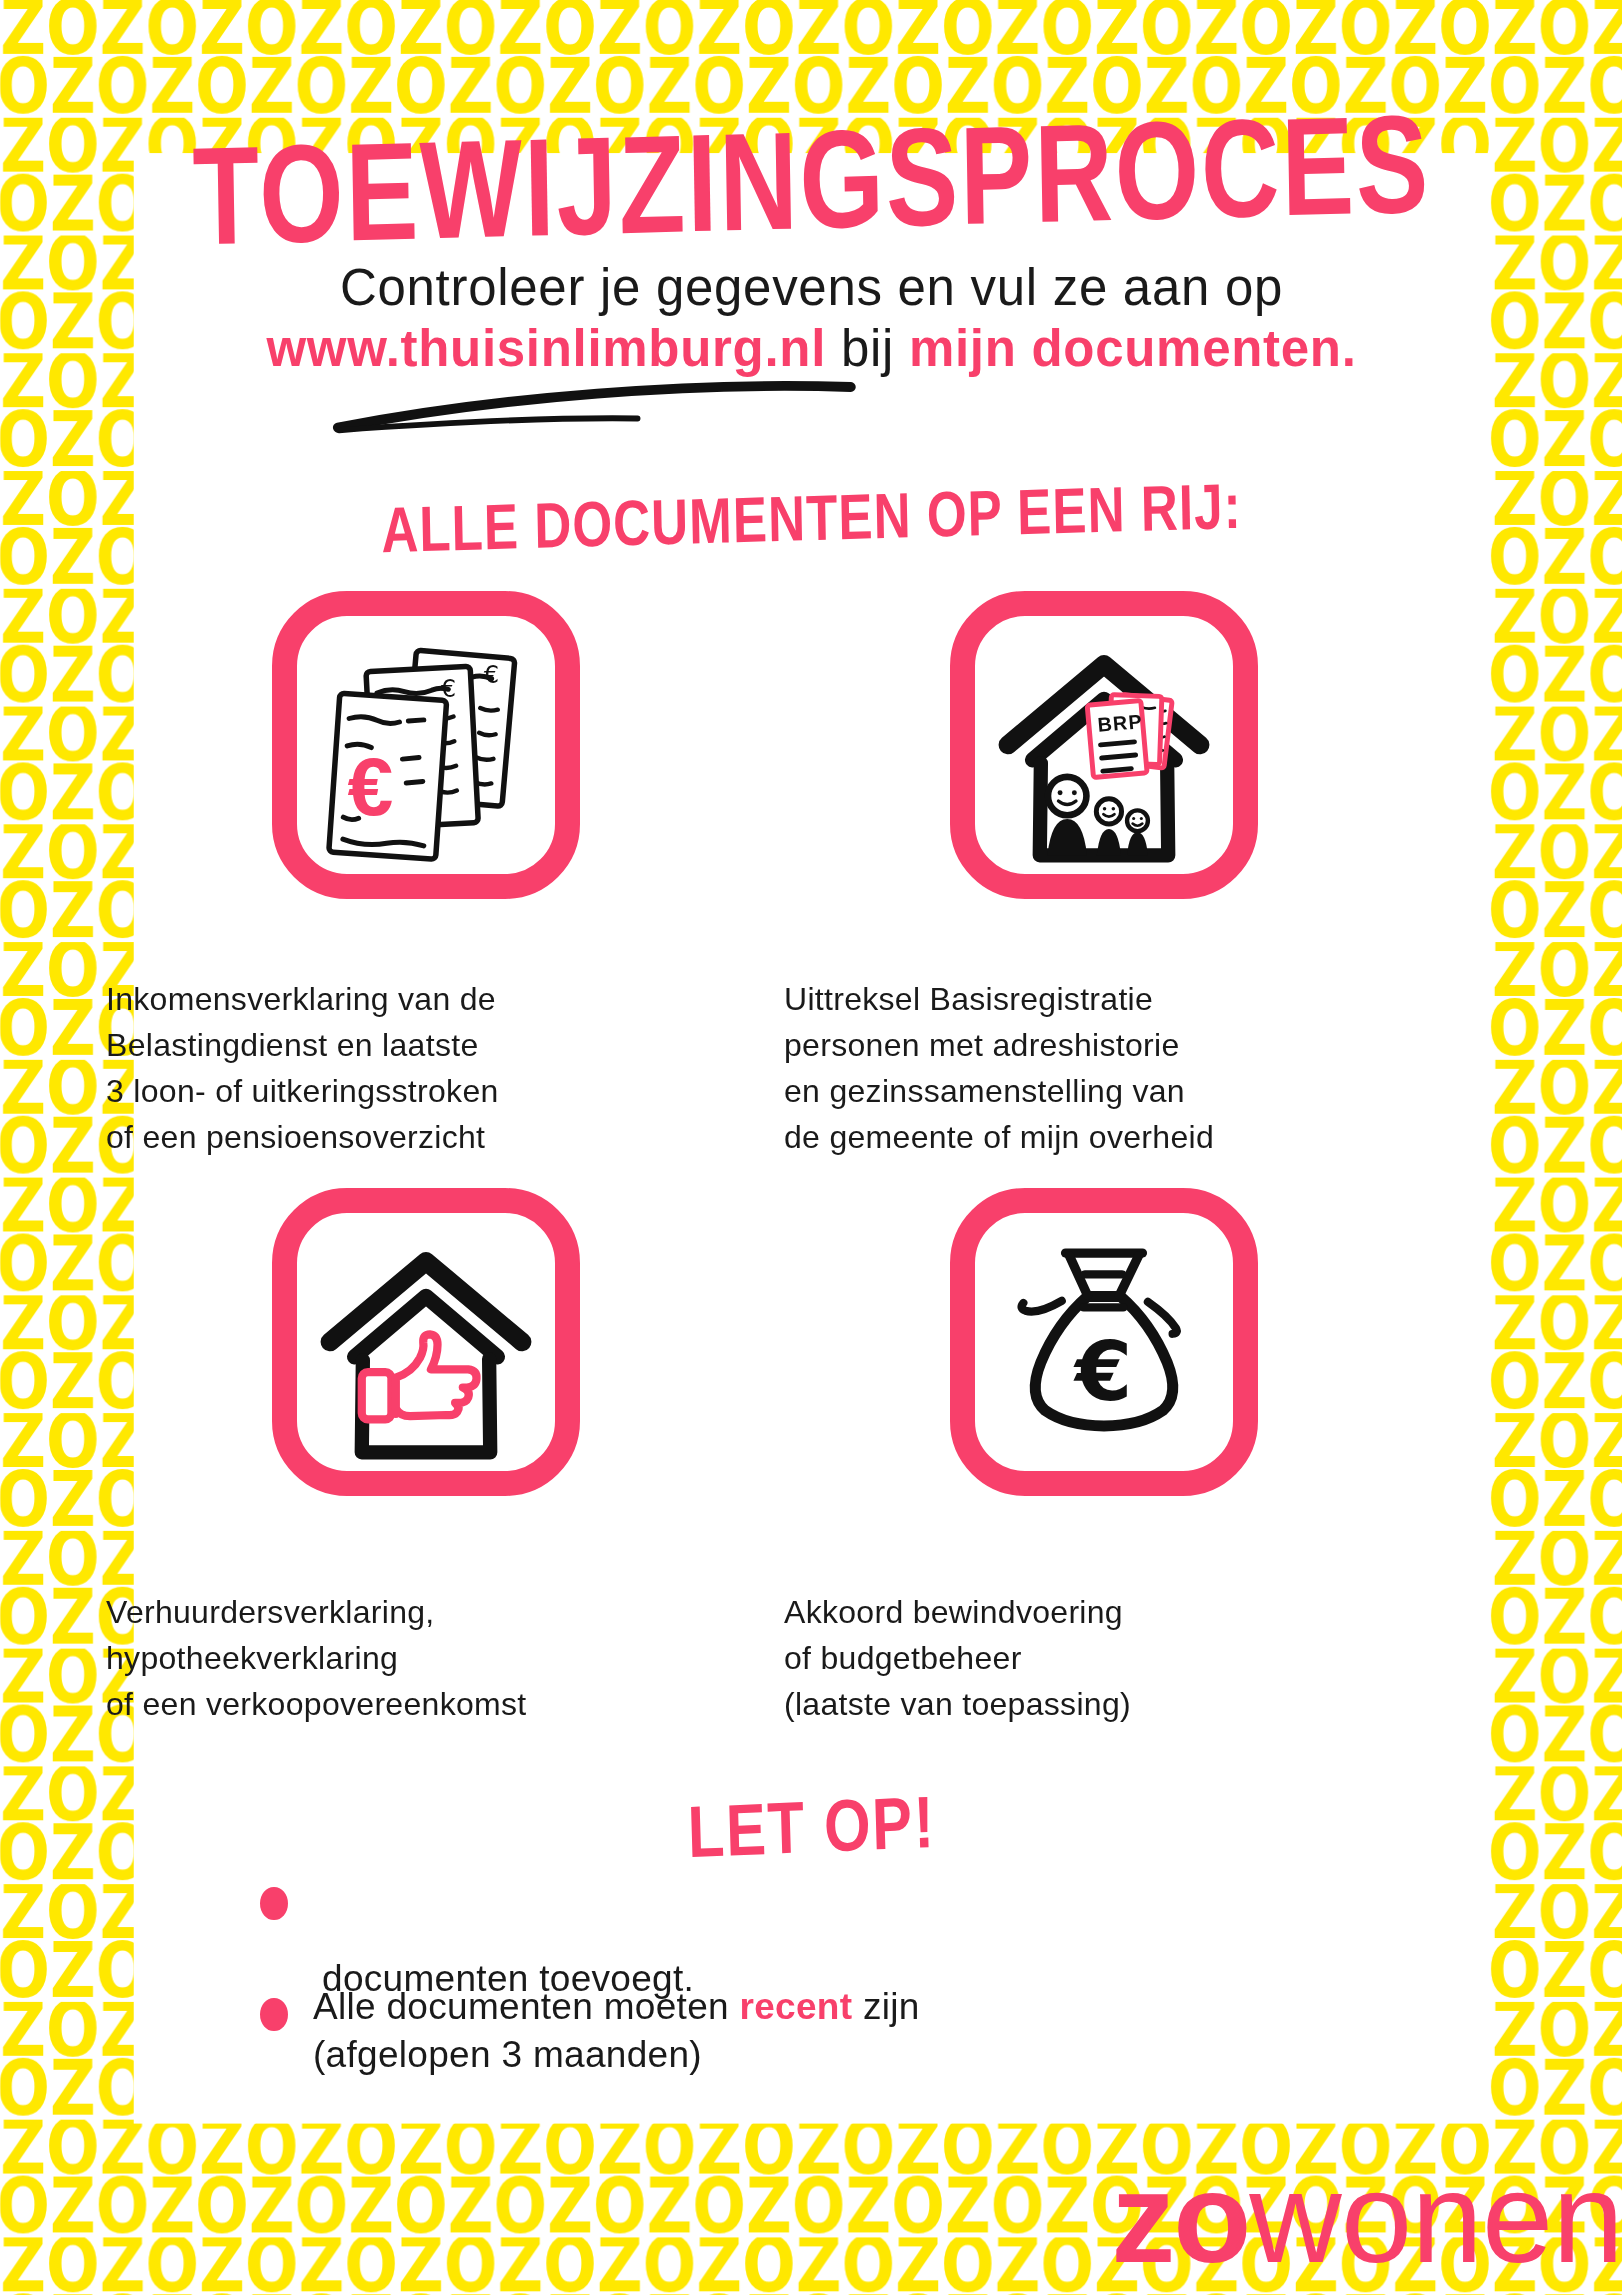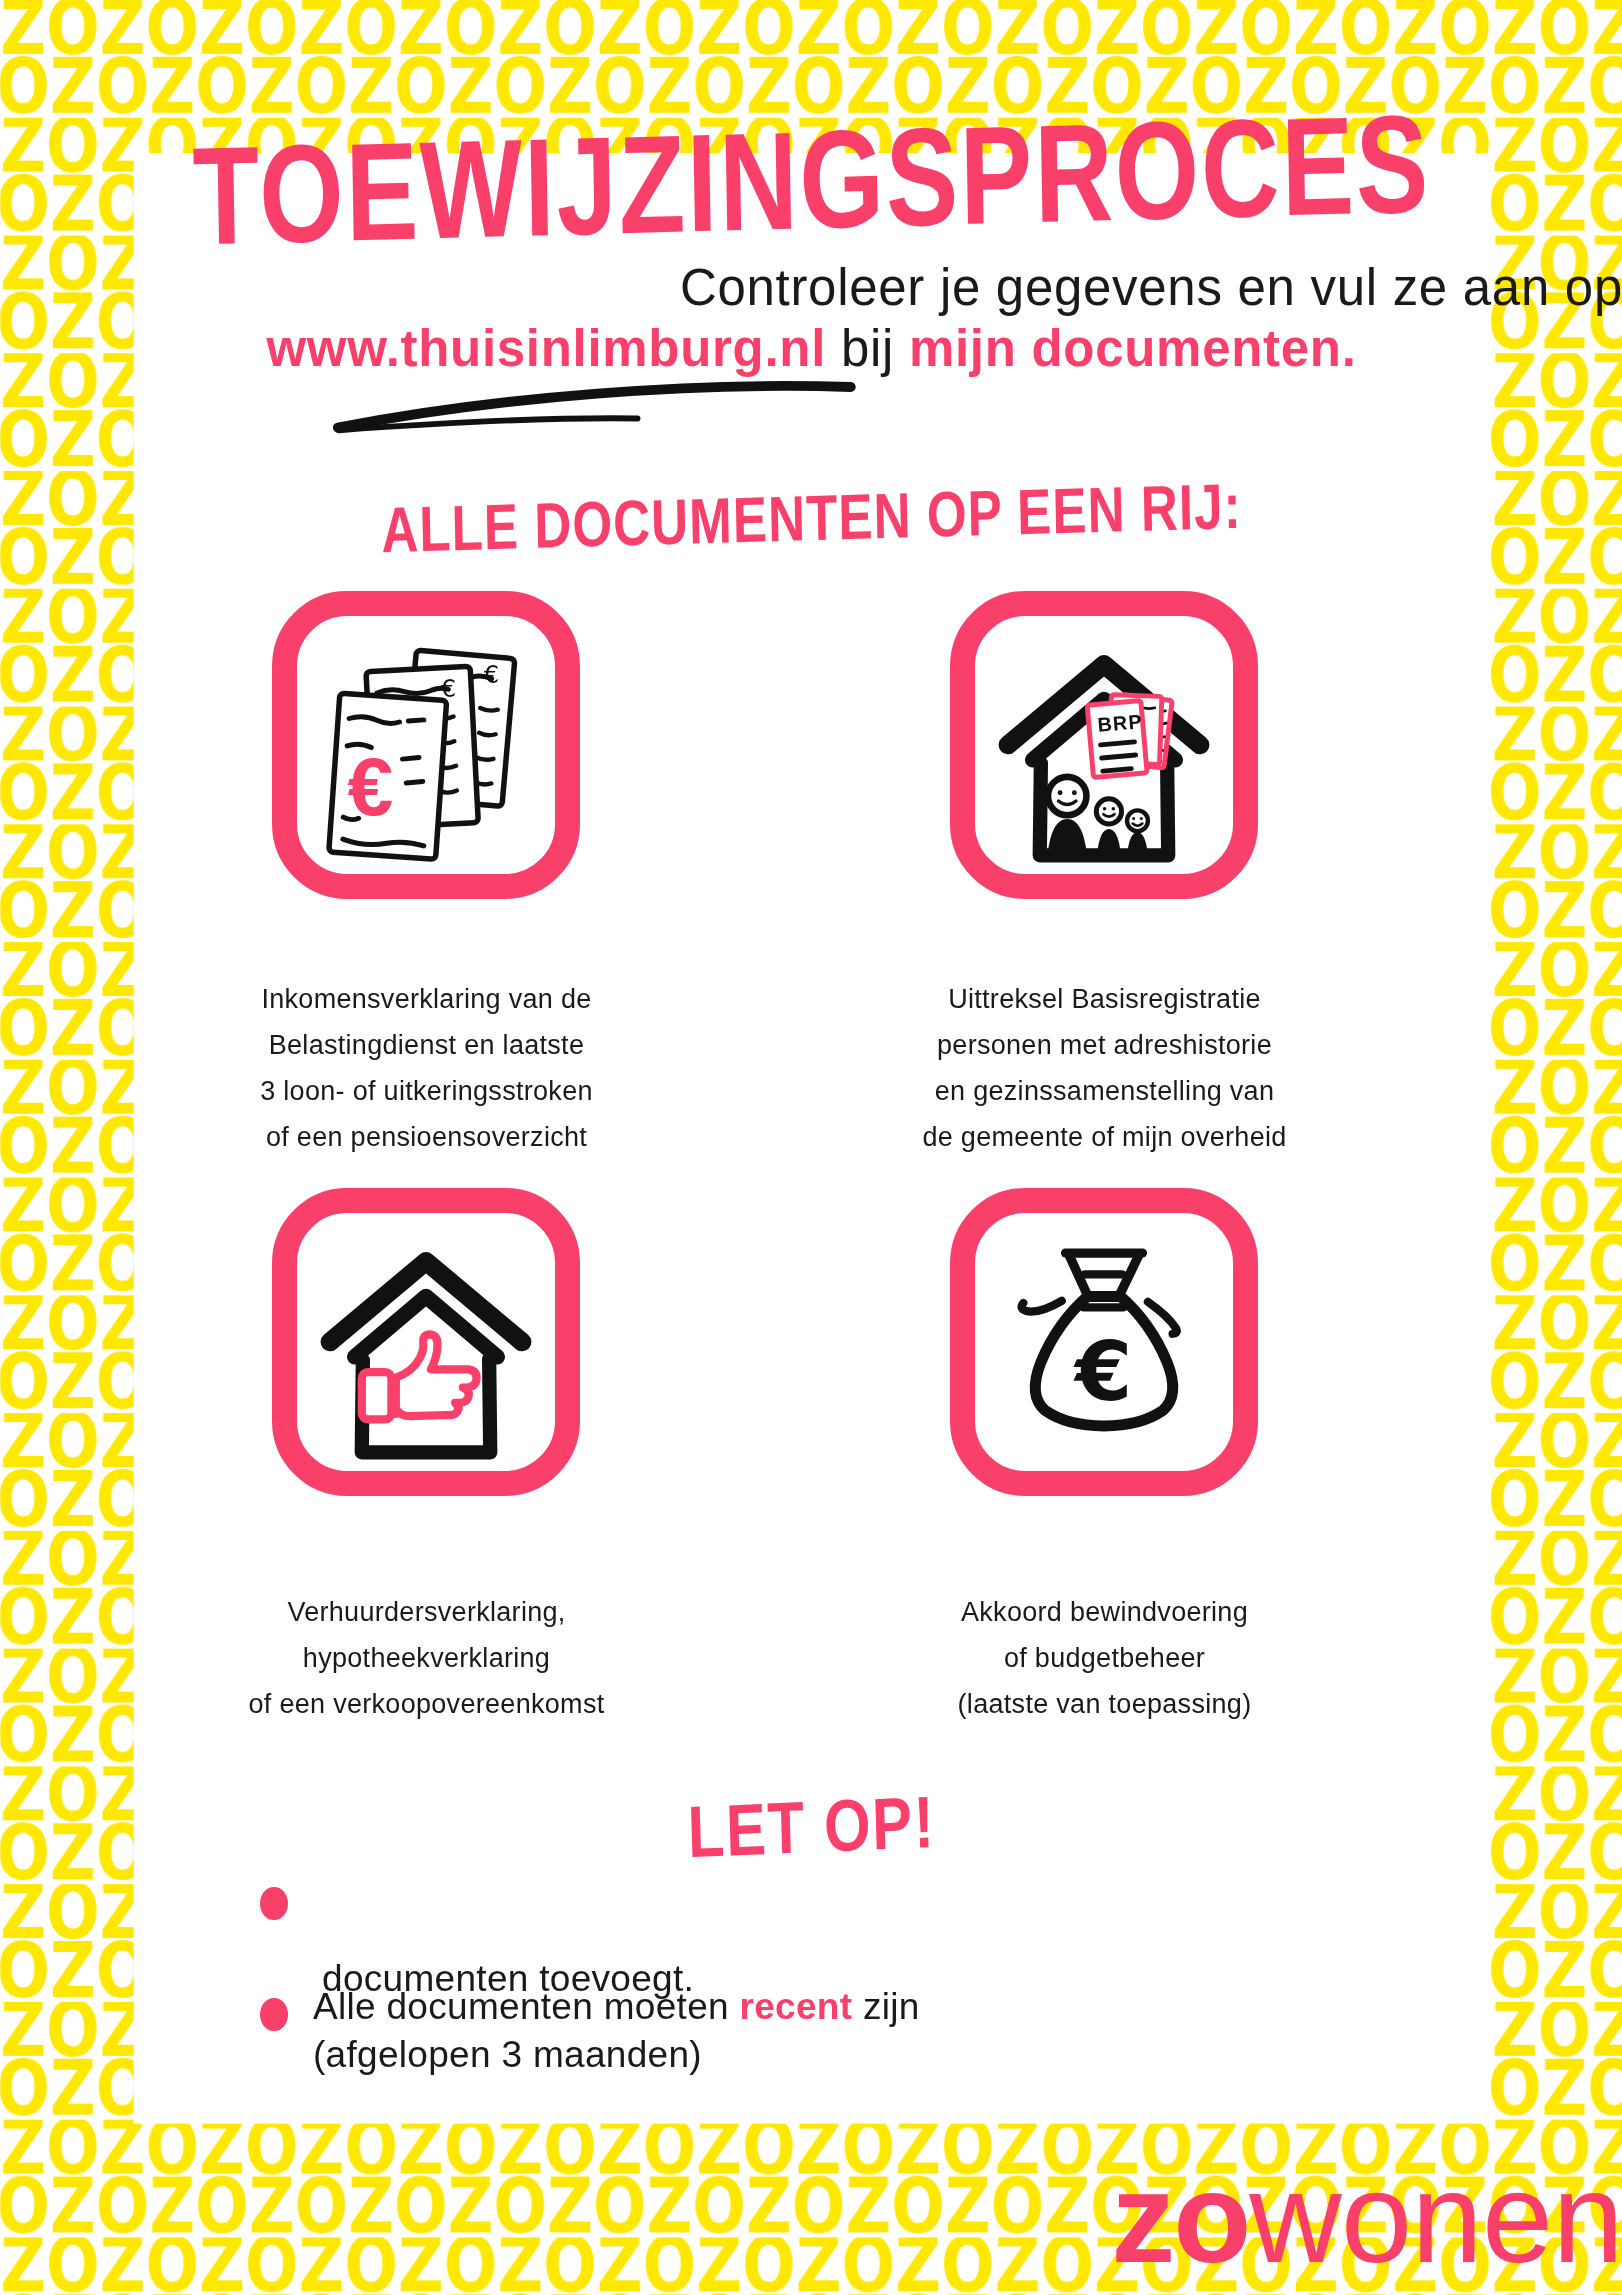--- a/index.html
+++ b/index.html
@@ -6,34 +6,34 @@
             font-family:"Liberation Sans",sans-serif;}
   #poster{position:relative;width:1623px;height:2295px;}
   #bgsvg{position:absolute;left:0;top:0;z-index:0;}
   .pz{font-family:"DejaVu Sans","Liberation Sans",sans-serif;font-weight:700;font-size:118px;fill:#FFE800;}
 
   .abs{position:absolute;z-index:2;}
   .brush{color:#F8406B;font-weight:700;white-space:nowrap;}
 
   .title{left:0;width:100%;top:110px;text-align:center;font-size:139px;line-height:1;
          letter-spacing:2.6px;transform:scaleX(.78) rotate(-1.2deg);}
-  .sub1{left:0;width:100%;top:262px;text-align:right;font-size:51px;line-height:1;color:#1a1a1a;letter-spacing:0.7px;}
+  .sub1{left:0;width:100%;top:262px;text-align:center;font-size:51px;line-height:1;color:#1a1a1a;letter-spacing:0.7px;}
   .sub2{left:0;width:100%;top:323px;text-align:center;font-size:51px;line-height:1;color:#1a1a1a;letter-spacing:0.7px;}
   .pinkbold{color:#F8406B;font-weight:700;}
 
   .h-docs{left:0;width:100%;top:486px;text-align:center;font-size:64px;line-height:1;
           letter-spacing:1.3px;transform:scaleX(.80) rotate(-1.3deg);}
   .h-letop{left:0;width:100%;top:1790px;text-align:center;font-size:73px;line-height:1;
            letter-spacing:2px;transform:scaleX(.82) rotate(-2deg);}
 
   .box{position:absolute;z-index:2;width:308px;height:308px;border:25px solid #F8406B;
        border-radius:75px;background:#fff;box-sizing:border-box;}
   .box svg{position:absolute;left:0;top:0;width:258px;height:258px;}
 
-  .cap{position:absolute;z-index:2;width:641px;text-align:center;font-size:27px;line-height:46px;
+  .cap{position:absolute;z-index:2;width:641px;font-size:32px;line-height:46px;
        color:#1a1a1a;letter-spacing:0.3px;}
 
   .bl{position:absolute;z-index:2;font-size:37px;line-height:1;color:#1a1a1a;letter-spacing:0.3px;white-space:nowrap;}
   .dot{position:absolute;z-index:2;width:27.5px;height:33px;background:#F8406B;border-radius:50%;}
 
   .logo{left:0;width:100%;top:2154px;text-align:right;font-size:128px;line-height:1;white-space:nowrap;}
   .lz{font-weight:700;color:#F8406B;letter-spacing:-2px;}
   .lw{font-weight:400;color:#F8406B;letter-spacing:-0.7px;}
 
   .brp-t{font:700 36px "Liberation Sans",sans-serif;fill:#111;letter-spacing:2px;}

